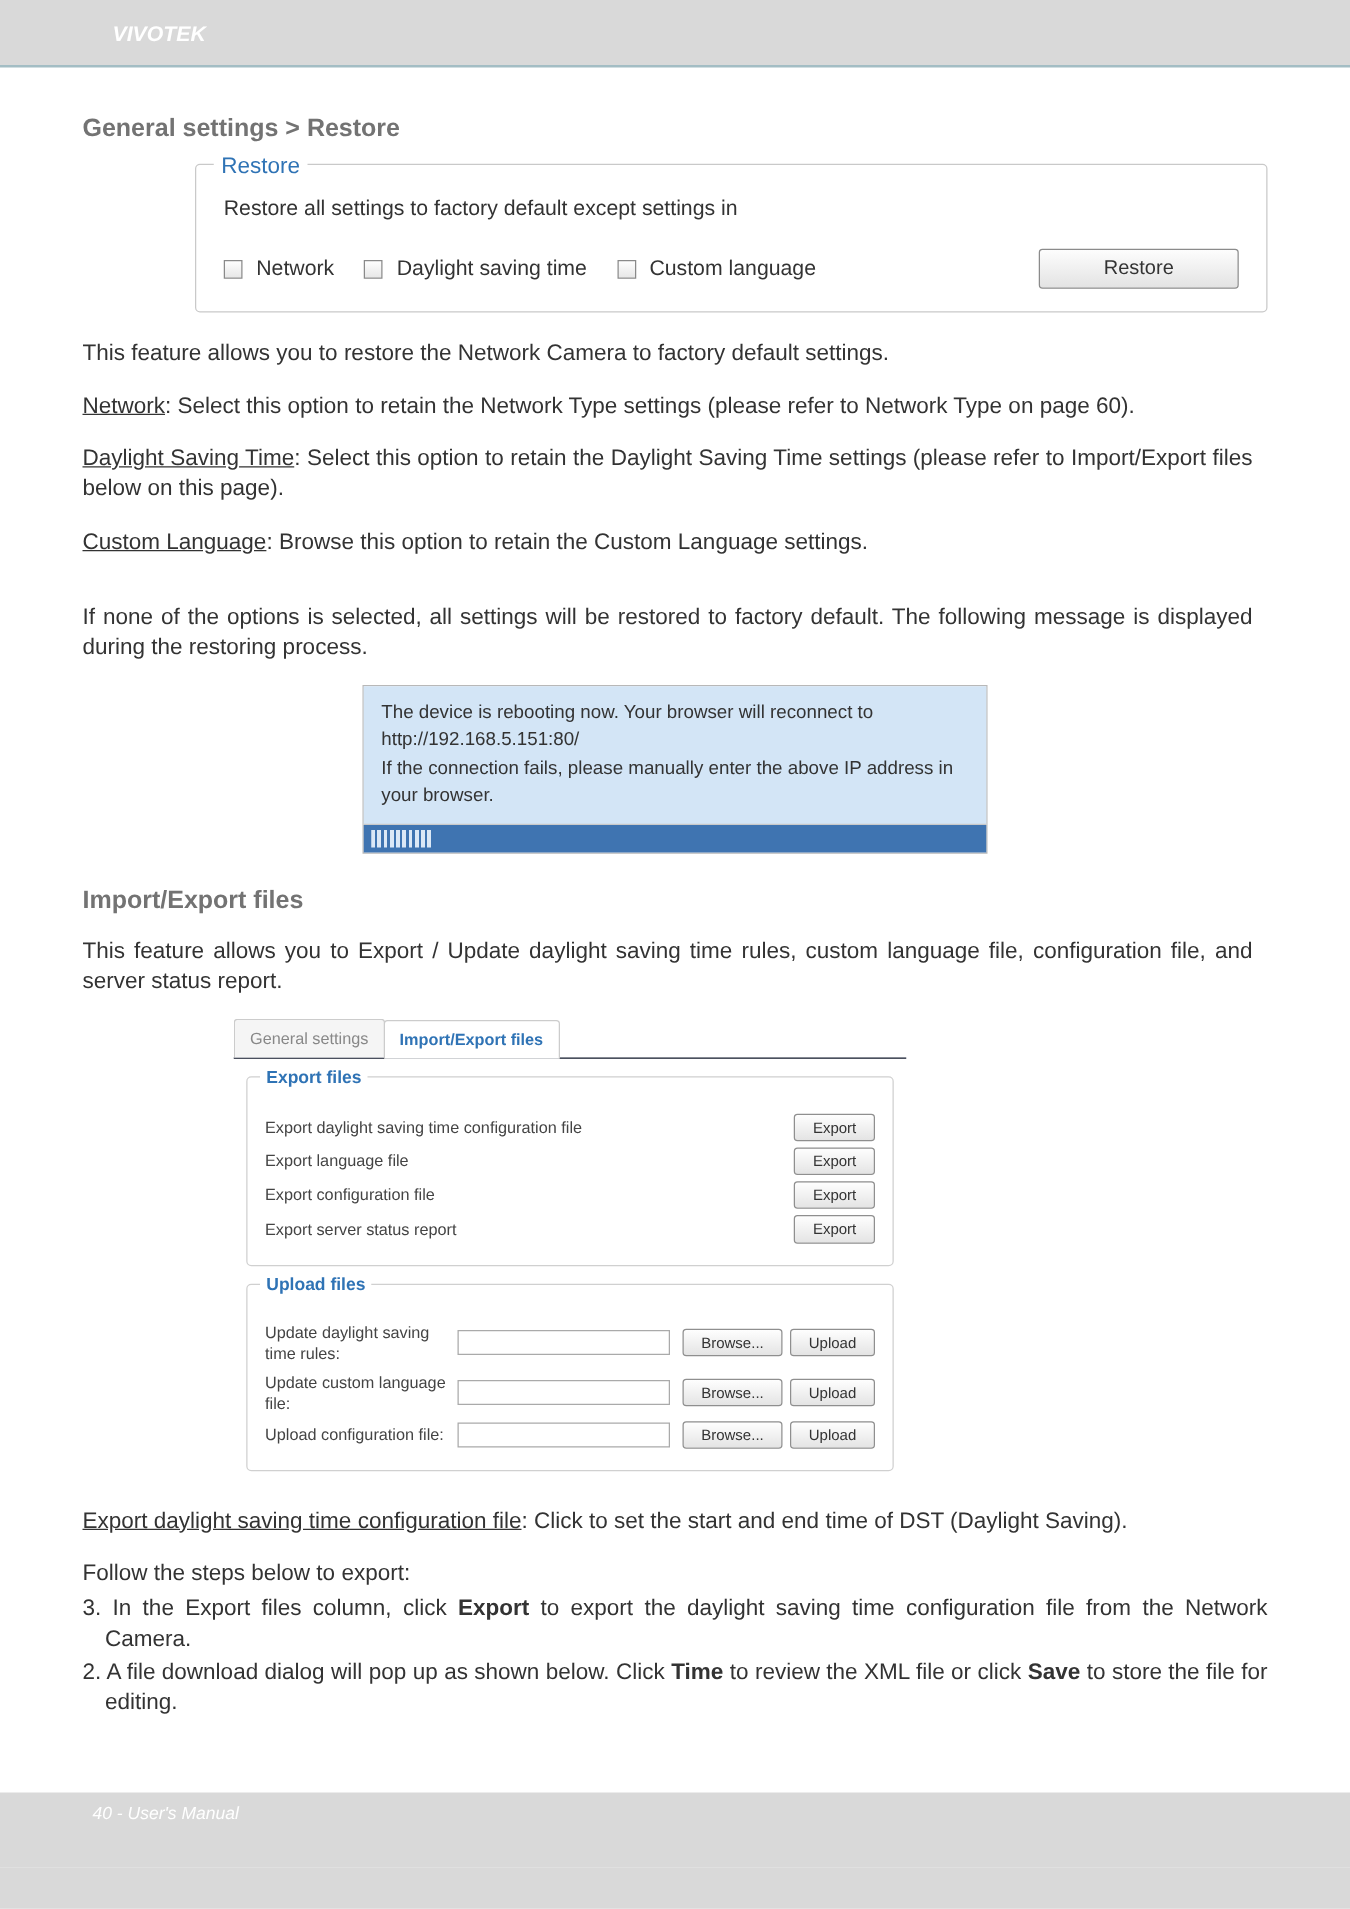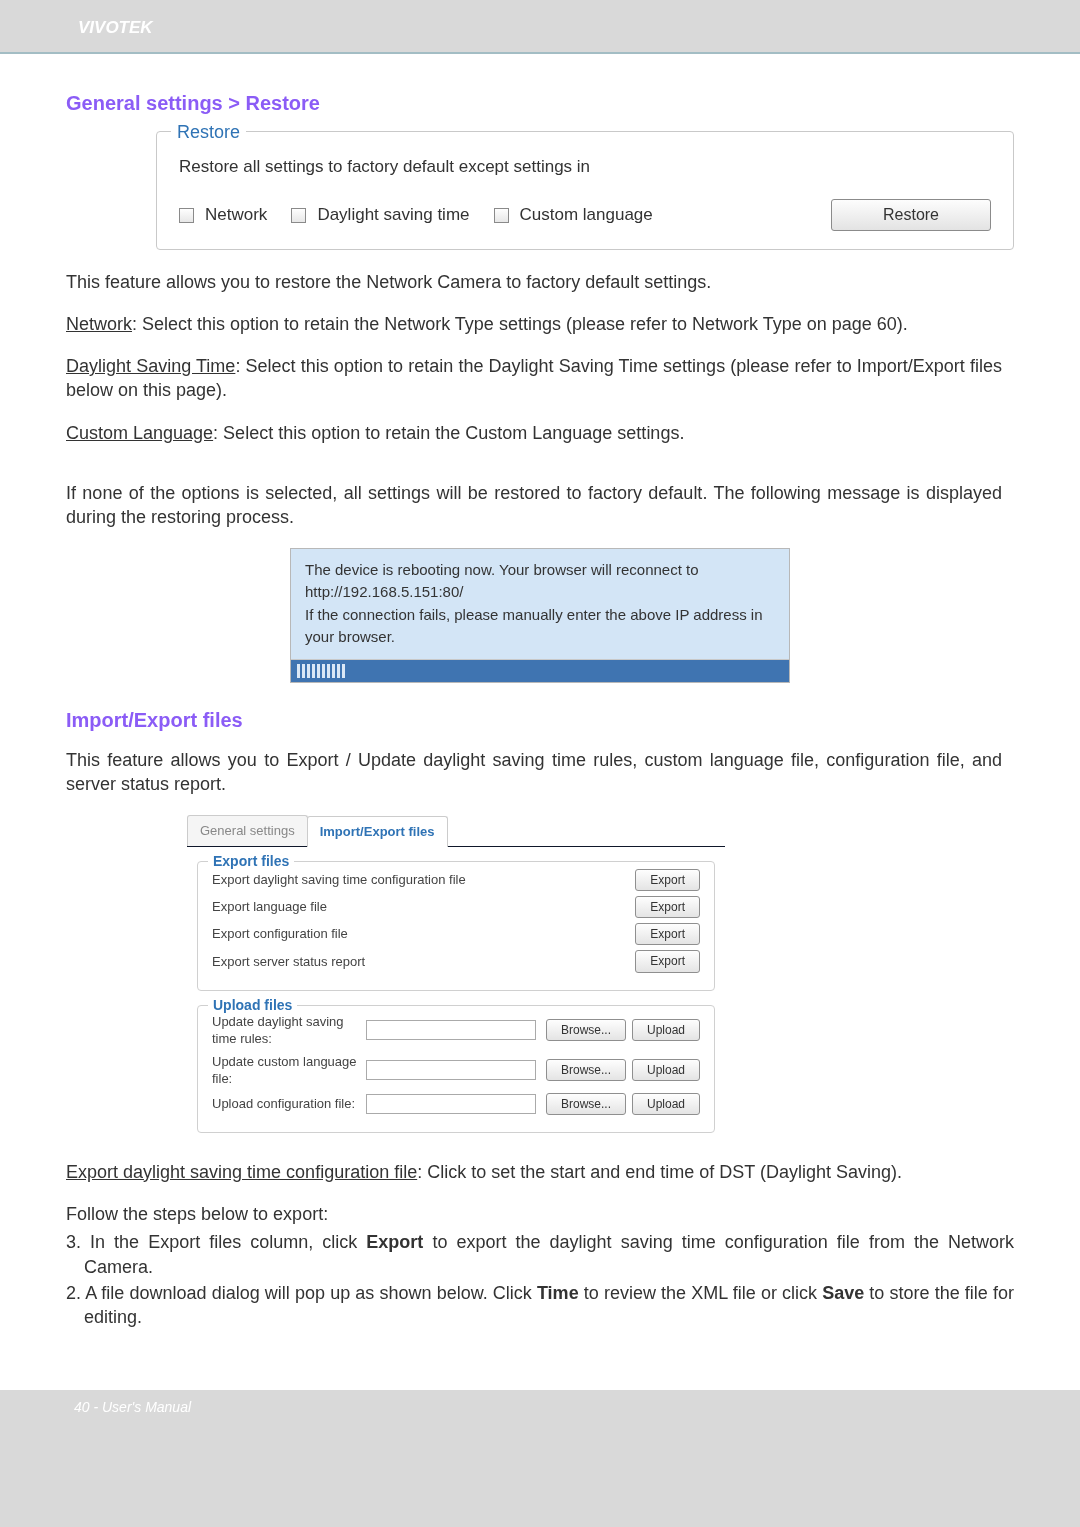--- a/index.html
+++ b/index.html
@@ -10,38 +10,38 @@
     display: flex;
     justify-content: center;
   }
   .page {
     width: 1080px;
     background: #fff;
     position: relative;
   }
   .header-band {
     background: #d9d9d9;
-    padding: 18px 0 14px 4px;
+    padding: 18px 0 14px 16px;
   }
   .header-label {
     color: #fff;
     font-style: italic;
     font-weight: bold;
     font-size: 17px;
     padding-left: 74px;
   }
   .hr-line { height:2px; background:#a3bdc4; }
   .content {
     padding: 30px 66px 60px 66px;
     color: #333;
     font-size: 18px;
     line-height: 1.35;
   }
   .section-title {
-    color: #8b5cf6;
+    color: #737373;
     font-weight: bold;
     font-size: 20px;
     margin: 6px 0 14px 0;
   }
   
   .restore-box {
     margin: 0 0 20px 90px;
     border: 1px solid #c9c9c9;
     border-radius: 4px;
     position: relative;
@@ -125,21 +125,21 @@
     background:#f5f5f5;
     margin-right:-1px;
     border-radius: 3px 3px 0 0;
   }
   .ie-tab.active { color:#2f73b5; font-weight:bold; background:#fff; position:relative; top:1px; }
   .fs {
     border:1px solid #d0d0d0;
     border-radius:4px;
     margin: 14px 10px 10px 10px;
     position:relative;
-    padding: 2px 14px 12px 14px;
+    padding: 24px 14px 12px 14px;
   }
   .fs-legend {
     position:absolute; top:-10px; left:10px;
     background:#fff; padding:0 5px;
     color:#2f73b5; font-size:14px; font-weight:bold;
   }
   .fs-row { display:flex; align-items:center; margin: 5px 0; font-size:13px; color:#444; }
   .fs-row .lbl { flex:1; }
   .mini-btn {
     background: linear-gradient(#fefefe,#e4e4e4);
@@ -202,21 +202,21 @@
 
     <div class="para">This feature allows you to restore the Network Camera to factory default settings.</div>
 
     <div class="para">
       <span class="u">Network</span><span>: Select this option to retain the Network Type settings (please refer to Network Type on page 60).</span>
     </div>
     <div class="para">
       <span class="u">Daylight Saving Time</span><span>: Select this option to retain the Daylight Saving Time settings (please refer to Import/Export files below on this page).</span>
     </div>
     <div class="para">
-      <span class="u">Custom Language</span><span>: Select this option to retain the Custom Language settings.</span>
+      <span class="u">Custom Language</span><span>: Browse this option to retain the Custom Language settings.</span>
     </div>
 
     <div class="para" style="margin-top:36px">If none of the options is selected, all settings will be restored to factory default.  The following message is displayed during the restoring process.</div>
 
     <div class="reboot-box">
       <div class="reboot-top">
         <div>The device is rebooting now. Your browser will reconnect to http://192.168.5.151:80/</div>
         <div>If the connection fails, please manually enter the above IP address in your browser.</div>
       </div>
       <div class="reboot-bar">

